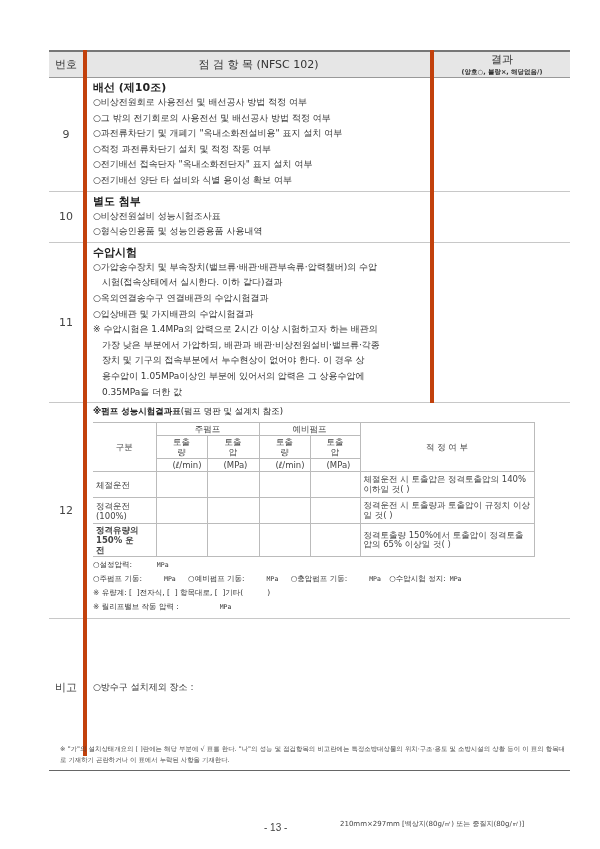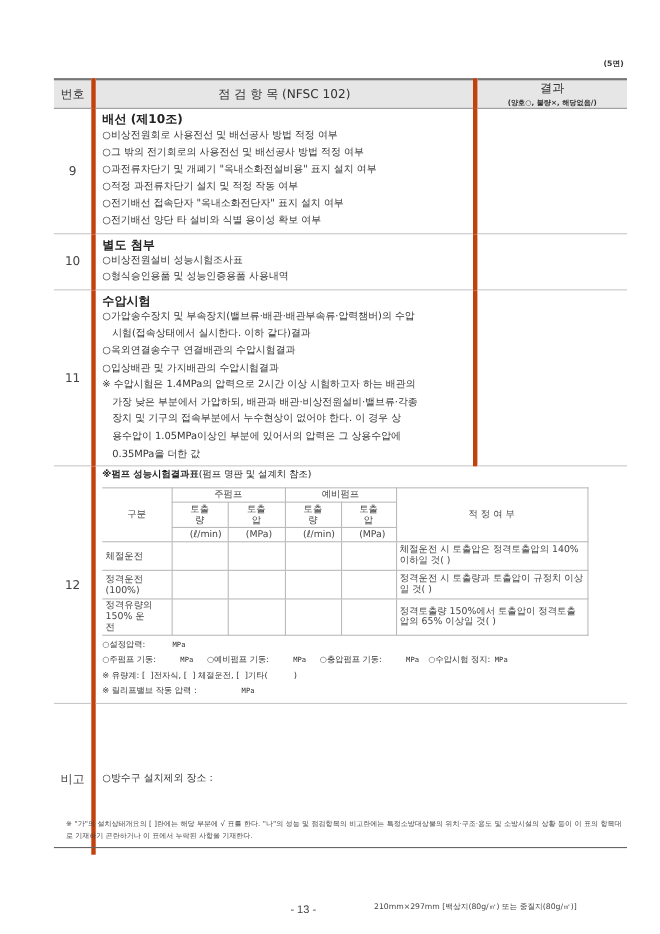--- a/index.html
+++ b/index.html
@@ -1,21 +1,21 @@
 <!DOCTYPE html>
 <html><head>
 <meta charset="utf-8">
 <style>
   * { margin: 0; padding: 0; box-sizing: border-box; }
   html, body { width: 600px; height: 849px; background: #ffffff; overflow: hidden; }
   body { position: relative; font-family: "DejaVu Sans", "Liberation Sans", sans-serif; color: #333; font-size: 10px; }
 
   .page-label { position: absolute; right: 33px; top: 53px; font-size: 7px; font-weight: bold; color: #333; }
 
-  .main-table { position: absolute; left: 49px; top: 71px; width: 521px; border-collapse: collapse; table-layout: fixed; }
+  .main-table { position: absolute; left: 49px; top: 50px; width: 521px; border-collapse: collapse; table-layout: fixed; }
   .main-table td, .main-table th { border-left: 4px solid #c2410c; border-right: none; vertical-align: top; }
   .main-table td:first-child, .main-table th:first-child { border-left: none; }
   .main-table tr { border-bottom: 1px solid #c8c8c8; }
   .main-table thead tr { background: #e6e6e6; border-top: 2px solid #777; border-bottom: 1px solid #999; }
   .main-table th { font-weight: normal; font-size: 11px; color: #333; height: 26px; vertical-align: middle; text-align: center; }
   .main-table th .sub { display: block; font-size: 6.5px; font-weight: bold; margin-top: 1px; }
   .col-num { width: 36px; }
   .col-item { width: 347px; }
   .col-result { width: 138px; }
 
@@ -150,21 +150,21 @@
           <tr style="height:26px;">
             <td class="left" style="white-space:pre-line;">정격운전
 (100%)</td>
             <td></td>
             <td></td>
             <td></td>
             <td></td>
             <td class="crit">정격운전 시 토출량과 토출압이 규정치 이상일 것(    )</td>
           </tr>
           <tr style="height:26px;">
-            <td class="left" style="white-space:pre-line;">정격유량의
+            <td class="left" style="white-space:pre-line;font-weight:bold;">정격유량의
 150% 운전</td>
             <td></td>
             <td></td>
             <td></td>
             <td></td>
             <td class="crit">정격토출량 150%에서 토출압이 정격토출압의 65% 이상일 것(    )</td>
           </tr>
         </tbody>
           </table>
         <div class="pump-extra">
@@ -172,21 +172,21 @@
             <span>○설정압력:</span>
             <span style="display:inline-block;width:20px;"></span>
             <span class="mono-unit">MPa</span>
           </div>
           <div class="line">
             <span>○주펌프 기동:</span><span style="display:inline-block;width:22px;"></span><span class="mono-unit">MPa</span><span style="display:inline-block;width:10px;"></span>
             <span>○예비펌프 기동:</span><span style="display:inline-block;width:22px;"></span><span class="mono-unit">MPa</span><span style="display:inline-block;width:10px;"></span>
             <span>○충압펌프 기동:</span><span style="display:inline-block;width:22px;"></span><span class="mono-unit">MPa</span><span style="display:inline-block;width:6px;"></span>
             <span>○수압시험 정지:</span><span style="display:inline-block;width:4px;"></span><span class="mono-unit">MPa</span>
           </div>
-          <div class="line" style="white-space:pre;">※ 유량계: [  ]전자식, [  ] 체절운전, [  ]기타(          )</div>
+          <div class="line" style="white-space:pre;">※ 유량계: [  ]전자식, [  ] 항목대로, [  ]기타(          )</div>
           <div class="line">
             <span>※ 릴리프밸브 작동 압력 :</span>
             <span style="display:inline-block;width:36px;"></span>
             <span class="mono-unit">MPa</span>
           </div>
         </div>
       </td>
     </tr>
 
     <tr class="remarks-row" style="border-bottom:none;">

